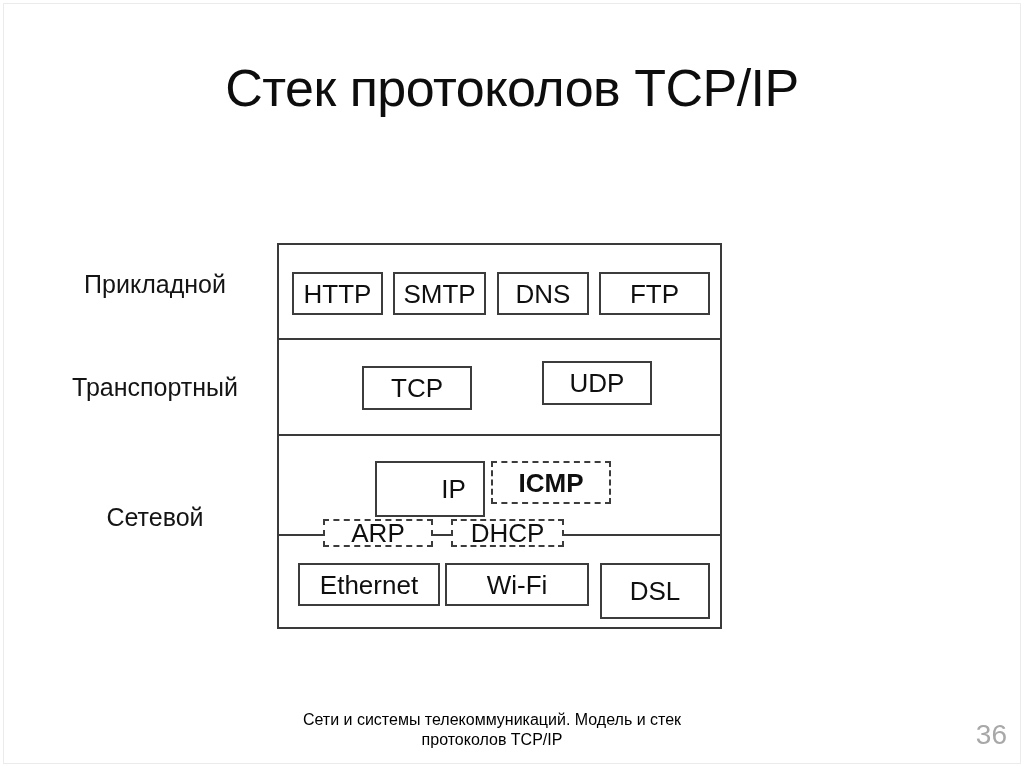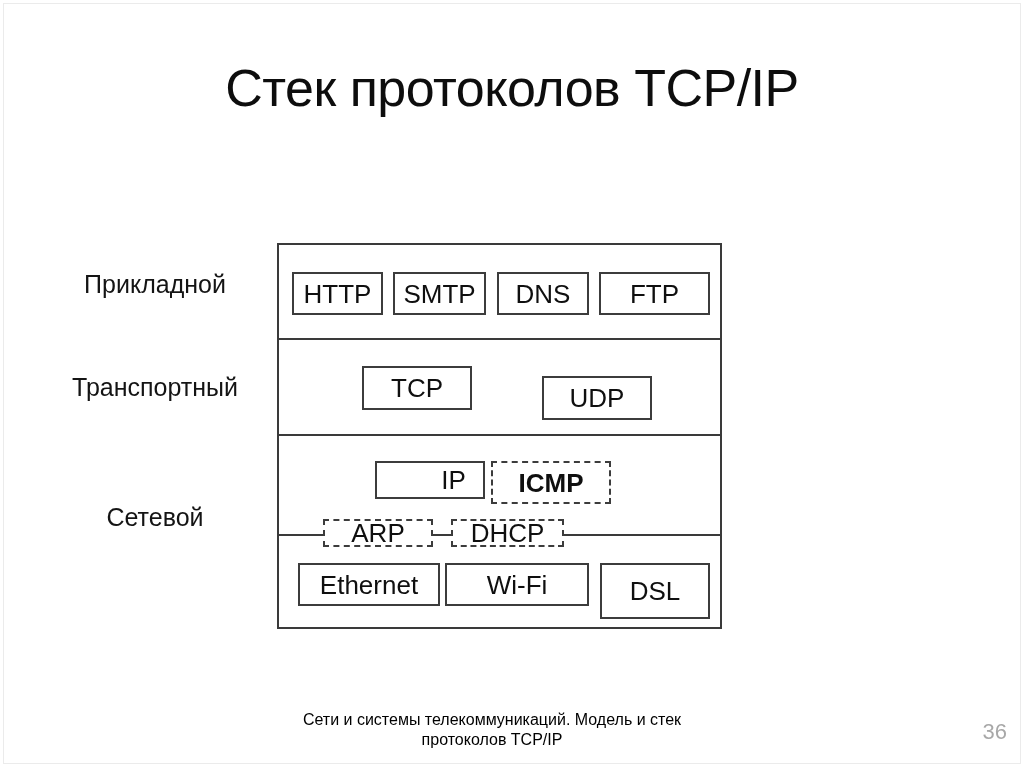--- a/index.html
+++ b/index.html
@@ -65,41 +65,41 @@
   }
   .pbox.solid{border:2px solid #3c3c3c;}
   .pbox.dashed{border:2px dashed #3c3c3c;}
   
   .box-http    {left:13px;  top:27px;  width:91px;  height:43px;}
   .box-smtp    {left:114px; top:27px;  width:93px;  height:43px;}
   .box-dns     {left:218px; top:27px;  width:92px;  height:43px;}
   .box-ftp     {left:320px; top:27px;  width:111px; height:43px;}
   
   .box-tcp     {left:83px;  top:121px; width:110px; height:44px;}
-  .box-udp     {left:263px; top:131px; width:110px; height:44px;}
+  .box-udp     {left:263px; top:116px; width:110px; height:44px;}
   
-  .box-ip      {left:96px;  top:216px; width:110px; height:38px;padding-left:47px;}
+  .box-ip      {left:96px;  top:216px; width:110px; height:56px;padding-left:47px;}
   .box-icmp    {left:212px; top:216px; width:120px; height:43px;font-weight:bold;}
   
   .box-arp     {left:44px;  top:274px; width:110px; height:28px;}
   .box-dhcp    {left:172px; top:274px; width:113px; height:28px;}
   
   .box-ethernet{left:19px;  top:318px; width:142px; height:43px;}
   .box-wifi    {left:166px; top:318px; width:144px; height:43px;}
   .box-dsl     {left:321px; top:318px; width:110px; height:56px;}
   
   .footer{
     position:absolute;left:292px;top:710px;width:400px;
     text-align:center;
     font-size:16px;line-height:20px;
     color:#000000;
   }
   .page-number{
     position:absolute;right:17px;top:719px;
-    font-size:22px;
+    font-size:28px;
     color:#a8a8a8;
   }
 </style>
 </head>
 <body>
 
 <div class="slide">
   <div class="slide-frame"></div>
 
   <h1 class="title">Стек протоколов TCP/IP</h1>

